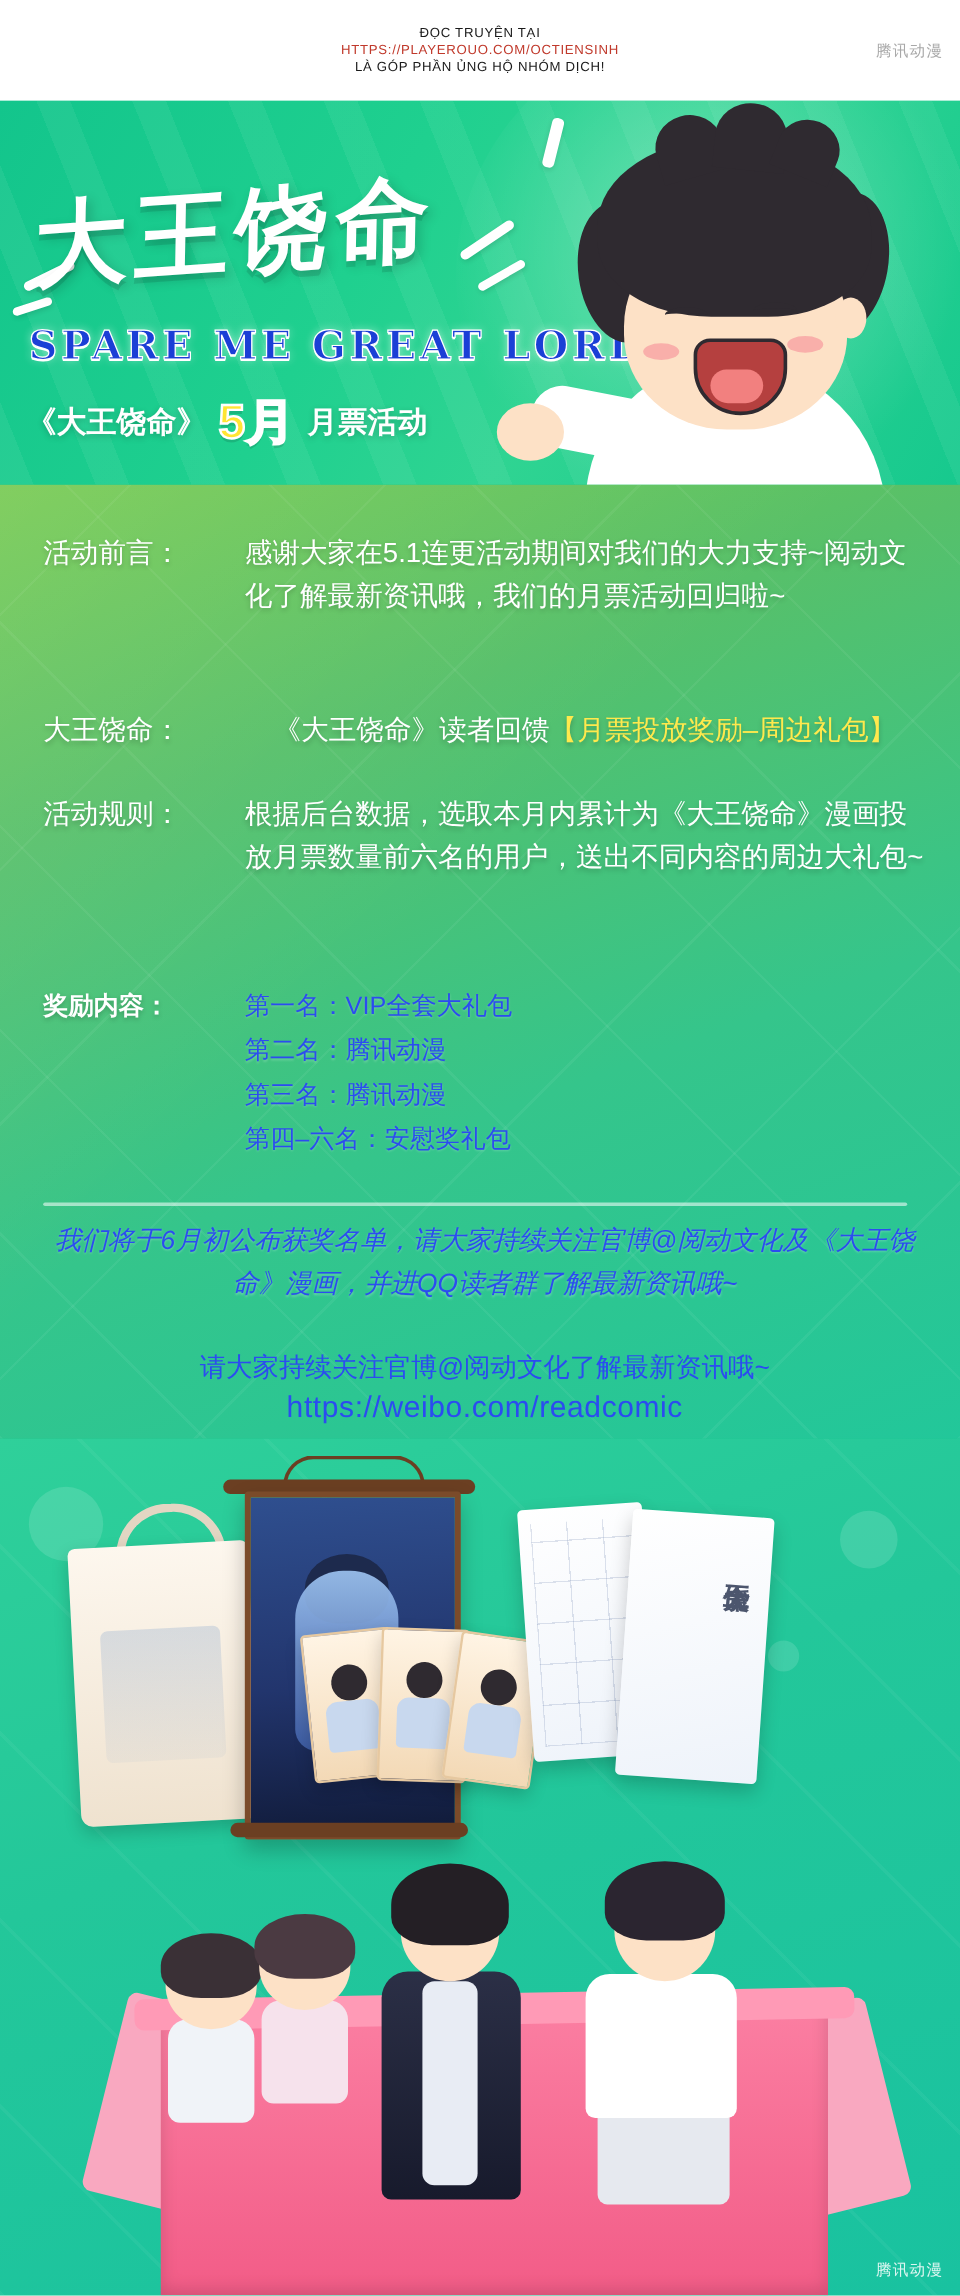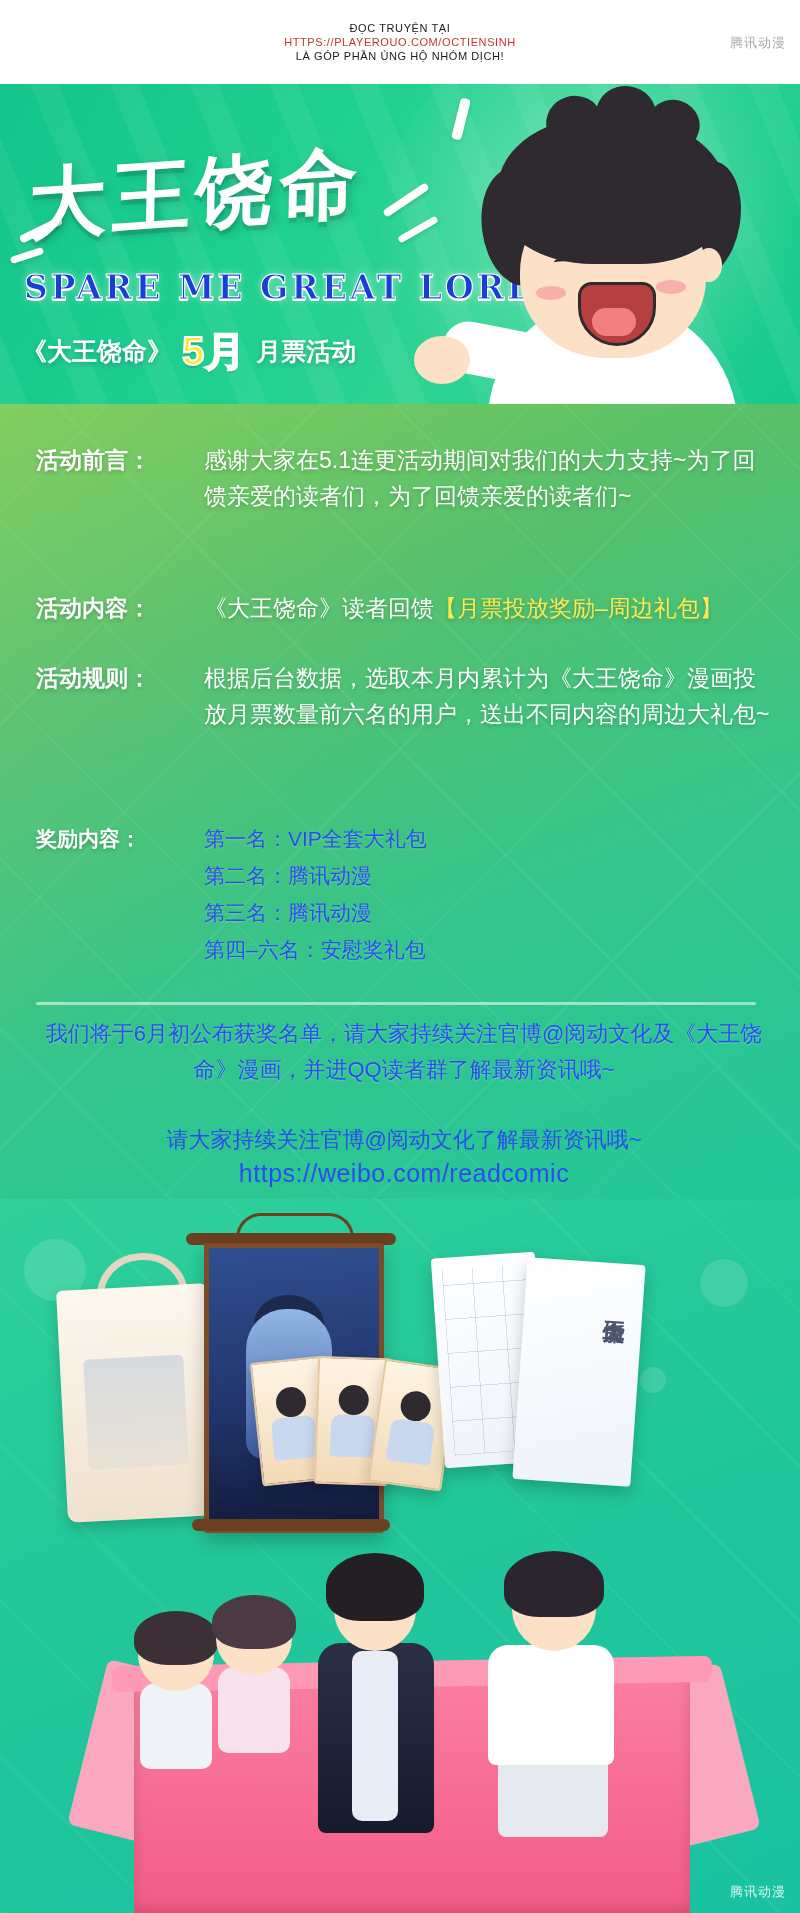--- a/index.html
+++ b/index.html
@@ -277,27 +277,27 @@
     text-shadow: 0 2px 4px rgba(0,0,0,0.22);
   }
   .row {
     display: flex;
     align-items: flex-start;
   }
   .lbl {
     flex: 0 0 auto;
     width: 168px;
     color: #ffffff;
-    font-weight: bold;
+    font-weight: normal;
   }
   .val {
     flex: 1 1 auto;
   }
   .hl-yellow { color: #ffe94d; }
-  .hl-white  { color: #ffffff; }
+  .hl-white  { color: #ffffff; margin-left: 24px; }
 
   .prize-list {
     position: absolute;
     left: 36px;
     width: 740px;
     font-size: 21px;
     line-height: 37px;
     color: #2b4cf0;
     text-shadow: 0 1px 2px rgba(255,255,255,0.25);
   }
@@ -665,26 +665,26 @@
       <div class="char-mouth"></div>
       <div class="char-tongue"></div>
     </div>
   </div>
 
   <div class="content">
     <div class="content-diag"></div>
 
     <div class="blk row" style="top:38px;">
       <div class="lbl">活动前言：</div>
-      <div class="val">感谢大家在5.1连更活动期间对我们的大力支持~为了回馈亲爱的读者们，为了回馈亲爱的读者们~</div>
+      <div class="val">感谢大家在5.1连更活动期间对我们的大力支持~阅动文化了解最新资讯哦，我们的月票活动回归啦~</div>
     </div>
 
 
     <div class="blk row" style="top:186px;">
-      <div class="lbl">活动内容：</div>
+      <div class="lbl">大王饶命：</div>
       <div class="val">
         <span class="hl-white">《大王饶命》读者回馈</span><span class="hl-yellow">【月票投放奖励–周边礼包】</span>
       </div>
     </div>
 
     <div class="blk row" style="top:256px;">
       <div class="lbl">活动规则：</div>
       <div class="val">根据后台数据，选取本月内累计为《大王饶命》漫画投放月票数量前六名的用户，送出不同内容的周边大礼包~</div>
     </div>
 
@@ -710,21 +710,21 @@
       <div class="prize-row">
         <div class="lbl"></div>
         <div class="val">
           <span>第四–六名：</span><span>安慰奖礼包</span>
         </div>
       </div>
     </div>
 
     <div class="divider" style="top:598px;"></div>
 
-    <div class="footer-note" style="top:612px;">我们将于6月初公布获奖名单，请大家持续关注官博@阅动文化及《大王饶命》漫画，并进QQ读者群了解最新资讯哦~</div>
+    <div class="footer-note" style="top:612px;font-style:italic;">我们将于6月初公布获奖名单，请大家持续关注官博@阅动文化及《大王饶命》漫画，并进QQ读者群了解最新资讯哦~</div>
     <div class="footer-note2" style="top:718px;">请大家持续关注官博@阅动文化了解最新资讯哦~</div>
     <div class="weibo-url" style="top:752px;">https://weibo.com/readcomic</div>
   </div>
 
   <div class="prizes">
     <div class="bubble b1"></div>
     <div class="bubble b2"></div>
     <div class="bubble b3"></div>
     <div class="bubble b4"></div>
 

